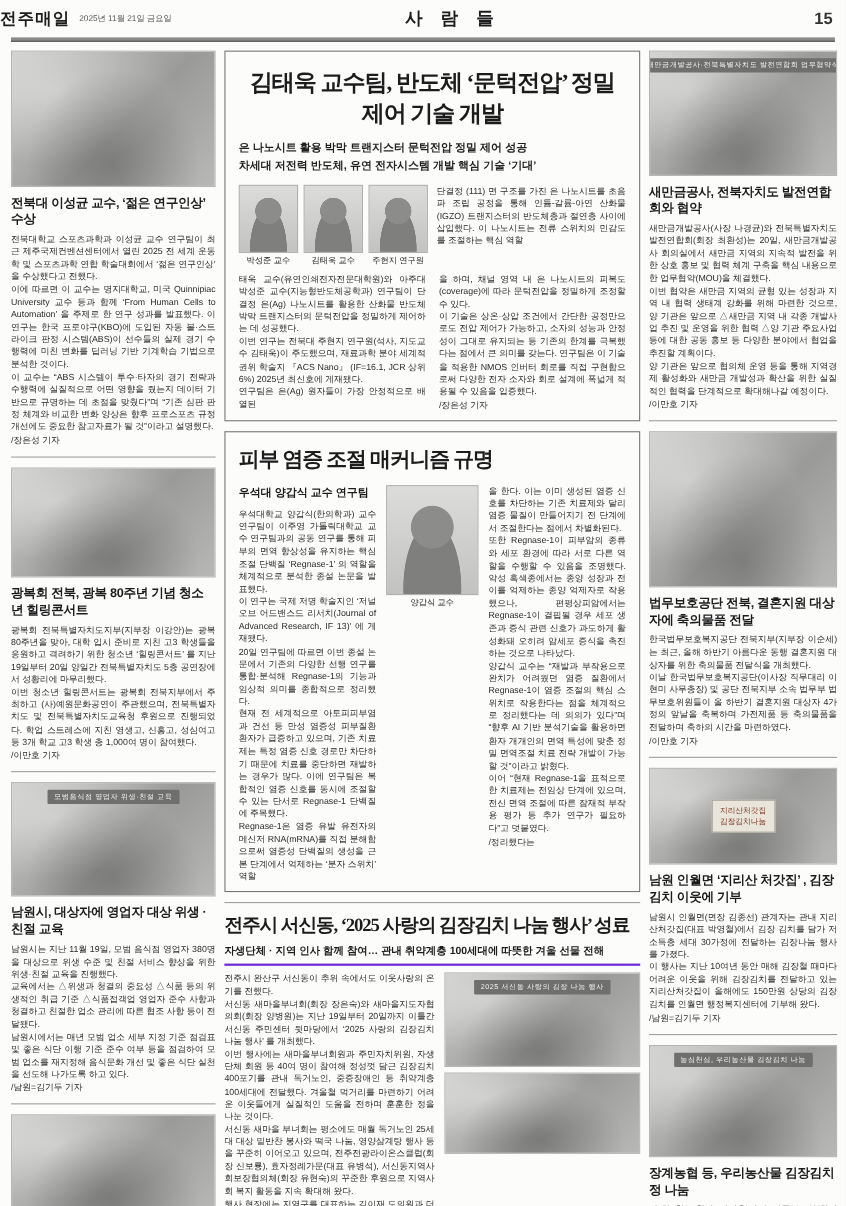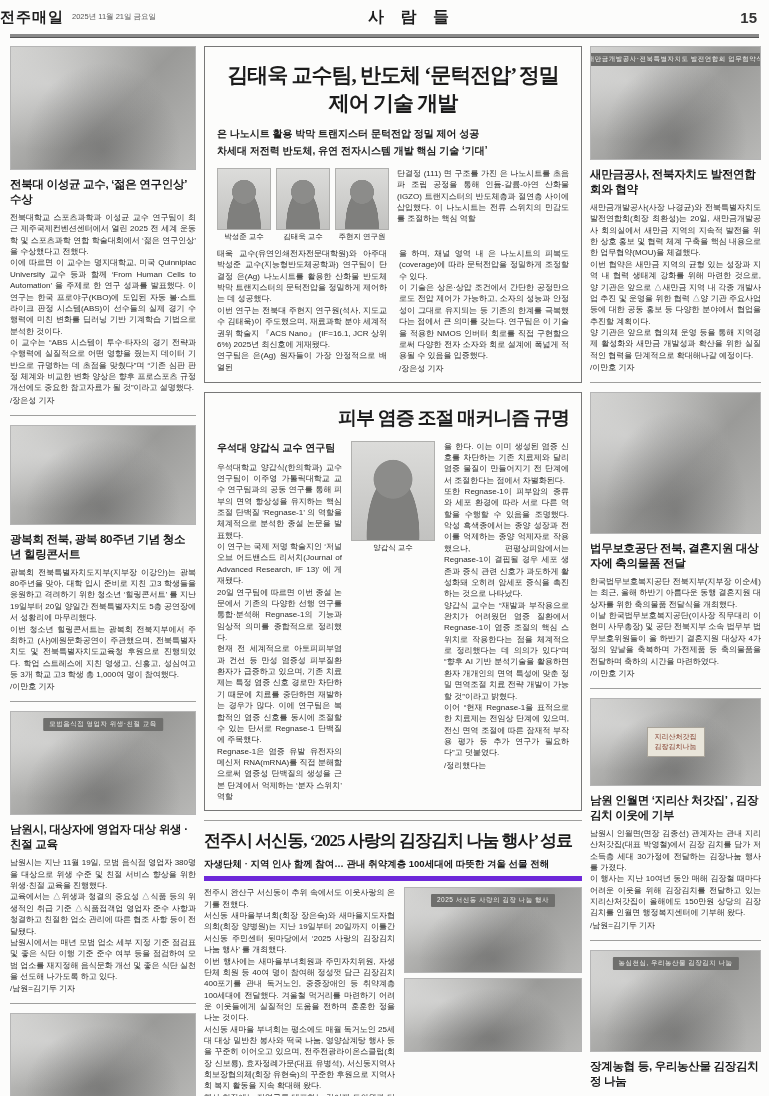--- a/index.html
+++ b/index.html
@@ -51,32 +51,32 @@
               background: radial-gradient(circle at 50% 38%, #8c8c8a 0 26%, transparent 27%),
                           radial-gradient(ellipse at 50% 95%, #7f7f7d 0 45%, transparent 46%),
                           linear-gradient(#dcdcda,#c2c2c0); }
   .portrait-cap { font-size:7.5px; text-align:center; margin-top:2px; }
   .main-lower { display:flex; gap:12px; margin-top:6px; }
   .main-lower .txt { flex:1; }
 
   
   .skin-box { border:1px solid #777; padding:10px 12px 8px 12px; margin-top:9px; }
   .skin-title { font-family:"Liberation Serif", serif; font-weight:bold; font-size:19px;
-                text-align:right; letter-spacing:-1px; margin:2px 0 10px 0; }
+                text-align:left; letter-spacing:-1px; margin:2px 0 10px 0; }
   .skin-grid { display:flex; gap:9px; }
   .skin-grid .txt { flex:1; }
   .skin-sub { font-weight:bold; font-size:10px; text-align:left; margin-bottom:7px; }
   .skin-photo-col { width:84px; flex:none; }
   .skin-portrait { height:100px; }
 
   
   .kimchi { border-top:1px solid #9f9f9d; margin-top:9px; padding-top:7px; }
   .kimchi-title { font-family:"Liberation Serif", serif; font-weight:bold; font-size:17px;
                   letter-spacing:-1px; margin:1px 0 6px 0; }
-  .kimchi-sub { font-weight:bold; font-size:9.5px; border-bottom:5px solid #6d28d9; padding-bottom:5px; margin-bottom:6px; }
+  .kimchi-sub { font-weight:bold; font-size:9.5px; border-bottom:2px solid #6d28d9; padding-bottom:5px; margin-bottom:6px; }
   .kimchi-grid { display:flex; gap:9px; }
   .kimchi-grid .txt { flex:1; }
   .kimchi-photos { width:178px; flex:none; }
   .kimchi-photos .photo + .photo { margin-top:5px; }
 </style>
 </head>
 <body>
 
 <div class="page">
 

